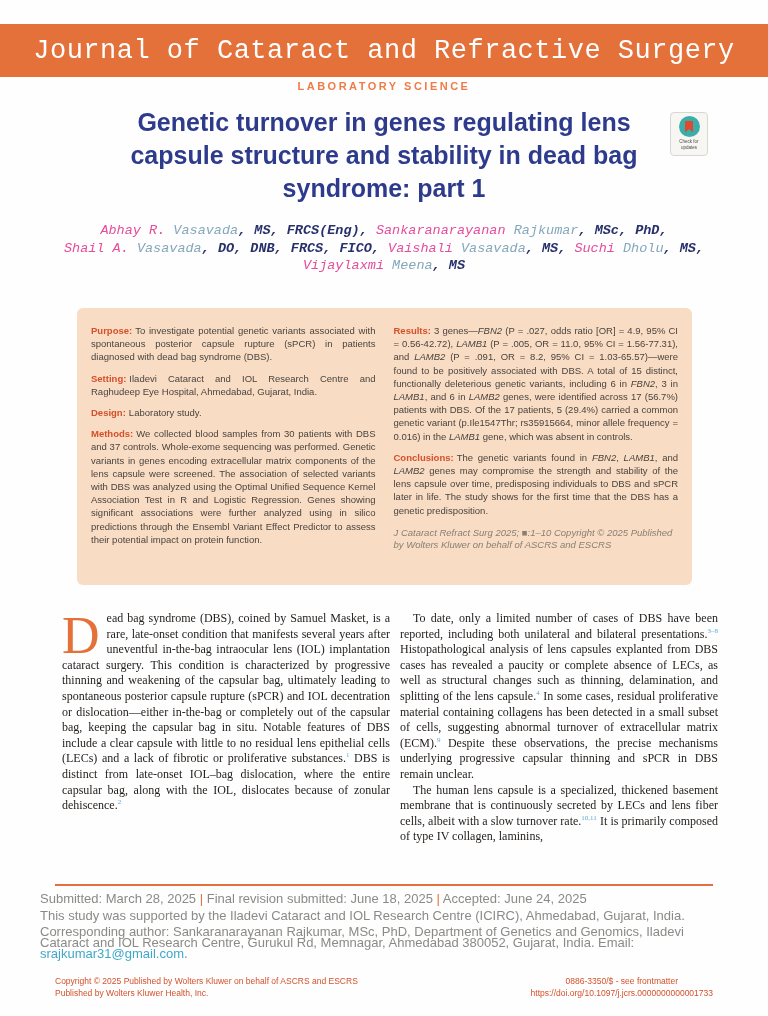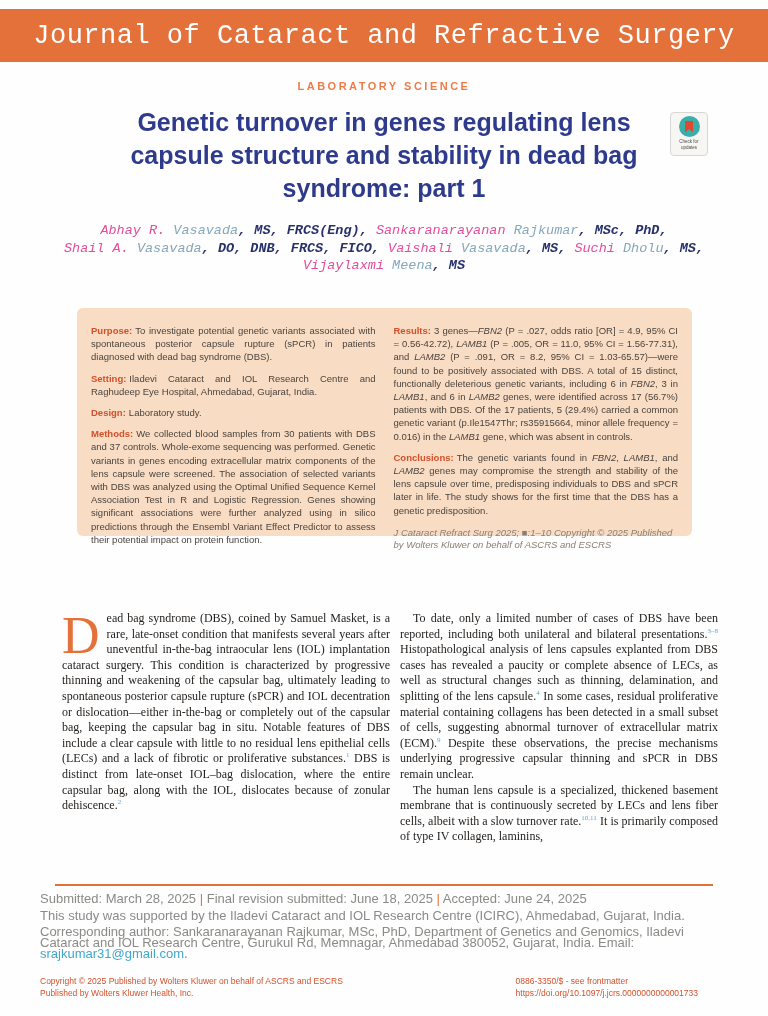--- a/index.html
+++ b/index.html
@@ -1,51 +1,51 @@
 <!DOCTYPE html>
 <html><head>
 <meta charset="utf-8">
 <style>
   html,body{margin:0;padding:0;background:#ffffff;}
   .page{position:relative;width:768px;height:1016px;background:#fefefe;overflow:hidden;font-family:"Liberation Sans",sans-serif;}
 
-  .banner{position:absolute;top:9px;left:0;width:768px;height:53px;background:#E4703A;display:flex;align-items:center;justify-content:center;}
+  .banner{position:absolute;top:24px;left:0;width:768px;height:53px;background:#E4703A;display:flex;align-items:center;justify-content:center;}
   .banner-text{font-family:"Liberation Mono",monospace;color:#ffffff;font-size:27px;letter-spacing:.5px;white-space:nowrap;}
 
   .kicker{position:absolute;top:80px;left:0;width:768px;text-align:center;font-weight:bold;font-size:11px;letter-spacing:2.5px;color:#EF7B47;}
 
   .title{position:absolute;top:106px;left:84px;width:600px;text-align:center;font-weight:bold;color:#2E3B8D;font-size:25px;line-height:33px;}
 
   .badge{position:absolute;top:112px;left:670px;width:38px;height:44px;background:#f7f6f3;border:1px solid #d8d7d3;border-radius:4px;display:flex;flex-direction:column;align-items:center;padding-top:3px;box-sizing:border-box;cursor:pointer;}
   .badge-circle{width:21px;height:21px;border-radius:50%;background:#3AAFA9;display:flex;align-items:center;justify-content:center;}
   .badge-bookmark{width:8px;height:12px;background:#E0492F;clip-path:polygon(0 0,100% 0,100% 100%,50% 70%,0 100%);}
   .badge-label{margin-top:2px;font-size:4.5px;color:#4a4a4a;text-align:center;line-height:1.25;width:34px;}
 
   .authors{position:absolute;top:222px;left:30px;width:708px;text-align:center;font-family:Liberation Mono, monospace;font-style:italic;font-size:13.5px;line-height:17.5px;color:#27306B;}
 
-  .abstract{position:absolute;top:308px;left:77px;width:615px;height:228px;background:#F8DCC4;border-radius:6px;box-sizing:border-box;padding:16px 14px 20px 14px;display:flex;gap:18px;font-size:9.5px;line-height:13.2px;color:#4a443e;text-align:justify;}
+  .abstract{position:absolute;top:308px;left:77px;width:615px;height:277px;background:#F8DCC4;border-radius:6px;box-sizing:border-box;padding:16px 14px 20px 14px;display:flex;gap:18px;font-size:9.5px;line-height:13.2px;color:#4a443e;text-align:justify;}
   .abs-col{flex:1;min-width:0;}
   .abs-p{margin:0 0 8px 0;}
   .abs-label{color:#D4502A;font-weight:bold;margin-right:3px;}
   .abs-cite{margin-top:10px;font-style:italic;color:#8a7f72;text-align:left;line-height:12.5px;}
 
   .body-cols{position:absolute;top:611px;left:62px;width:656px;display:flex;gap:10px;font-family:"Liberation Serif",serif;font-size:12px;line-height:15.6px;color:#211d1a;text-align:justify;}
   .bcol-left{width:328px;}
   .bcol-right{width:318px;}
   .bp{margin:0;}
   .bp-indent{text-indent:13px;}
   .dropcap{float:left;color:#E4703A;font-size:52px;line-height:41px;padding:4px 7px 0 0;font-weight:normal;}
 
   .rule{position:absolute;top:884px;left:55px;width:658px;height:2px;background:#E4703A;}
 
   .footnotes{position:absolute;top:893px;left:40px;width:662px;font-size:13px;line-height:11px;color:#8b8a87;}
   .footnotes p{margin:0 0 5.5px 0;}
 
-  .bottom{position:absolute;top:975px;left:40px;width:658px;display:flex;justify-content:space-between;font-size:8.5px;line-height:12px;color:#D4502A;}
-  .bottom-right{text-align:left;}
+  .bottom{position:absolute;top:975px;left:55px;width:658px;display:flex;justify-content:space-between;font-size:8.5px;line-height:12px;color:#D4502A;}
+  .bottom-right{text-align:center;}
 
   
   .s-pink{color:#E54C9B;}
   .s-steel{color:#85A7BC;}
   .s-deg{color:#27306B;font-weight:bold;}
   .s-i{font-style:italic;}
   .s-sup{color:#5FA8D3;font-size:7px;vertical-align:super;line-height:0;}
   .s-link{color:#3FA8C9;}
   .s-sep{color:#E4703A;}
 </style>

